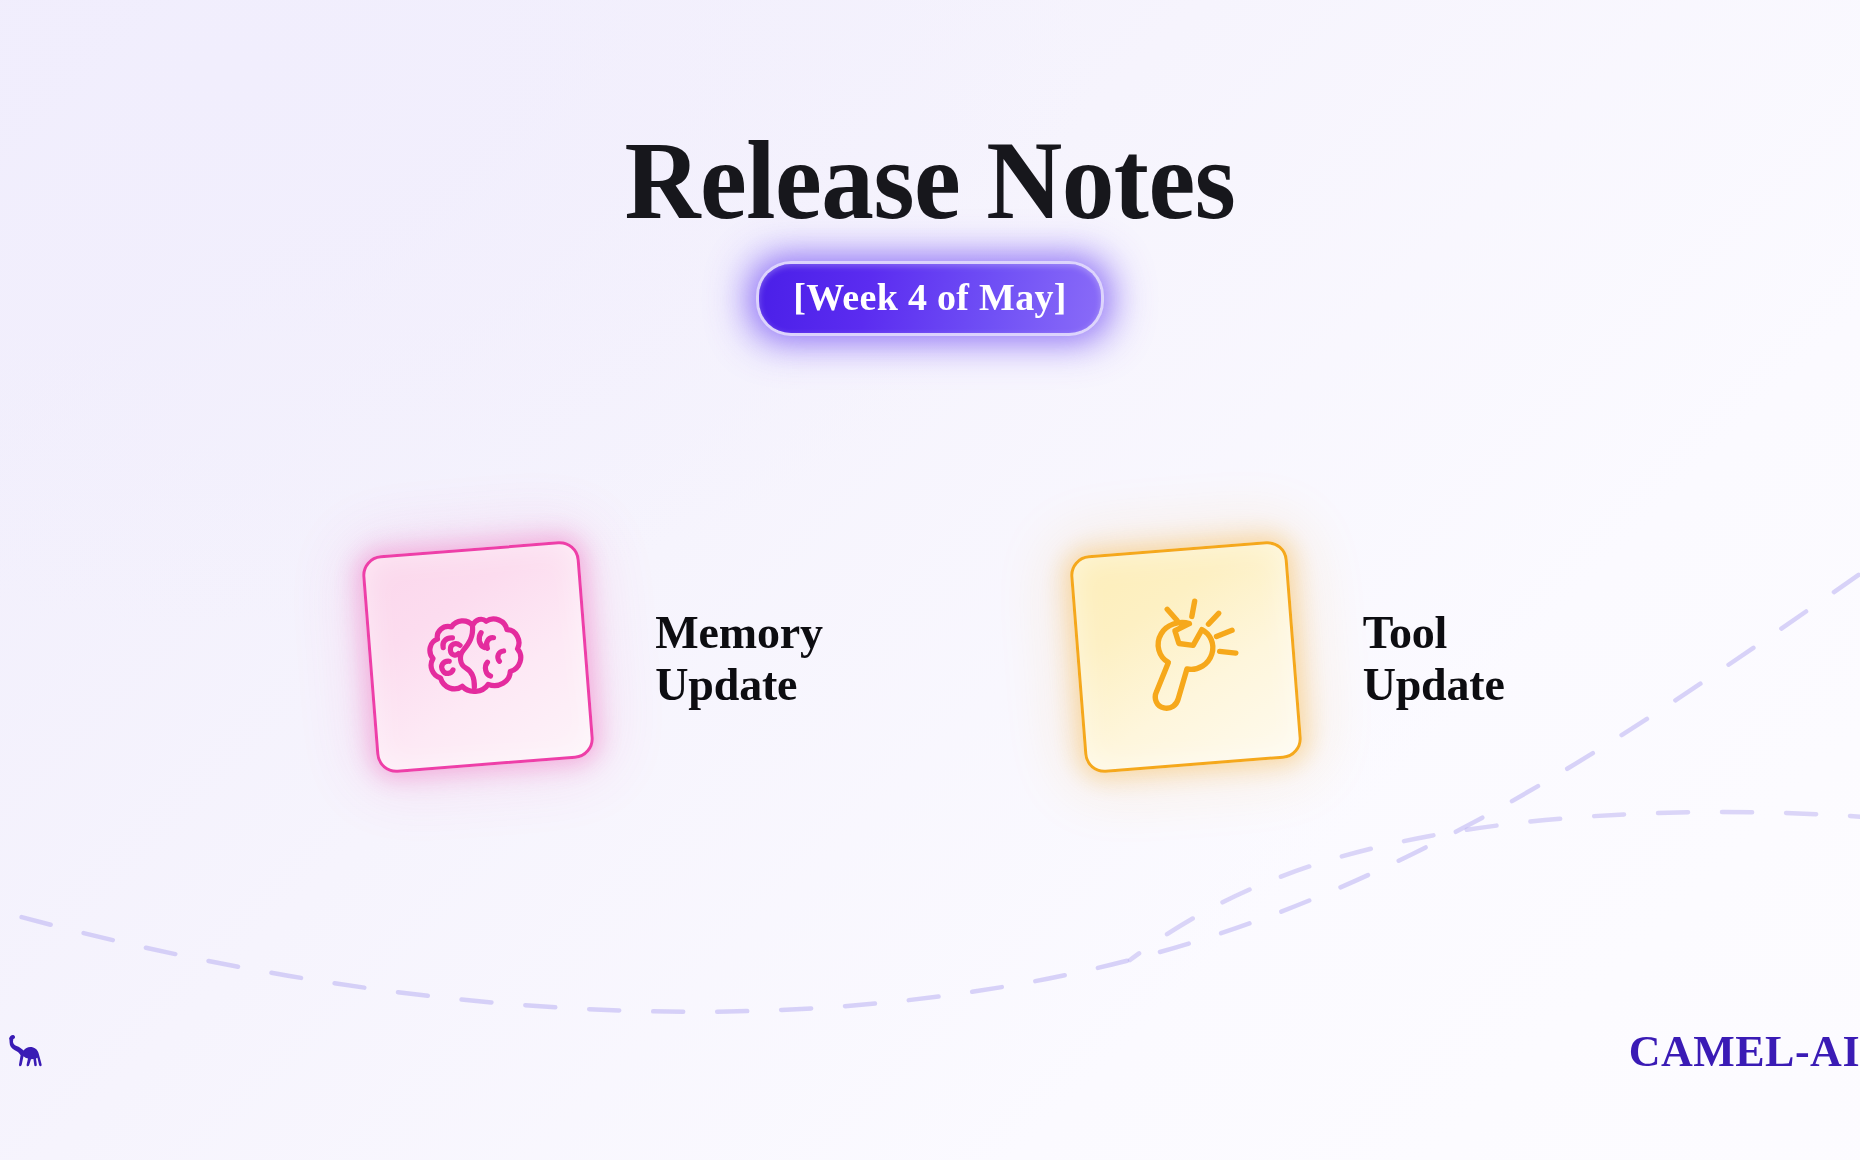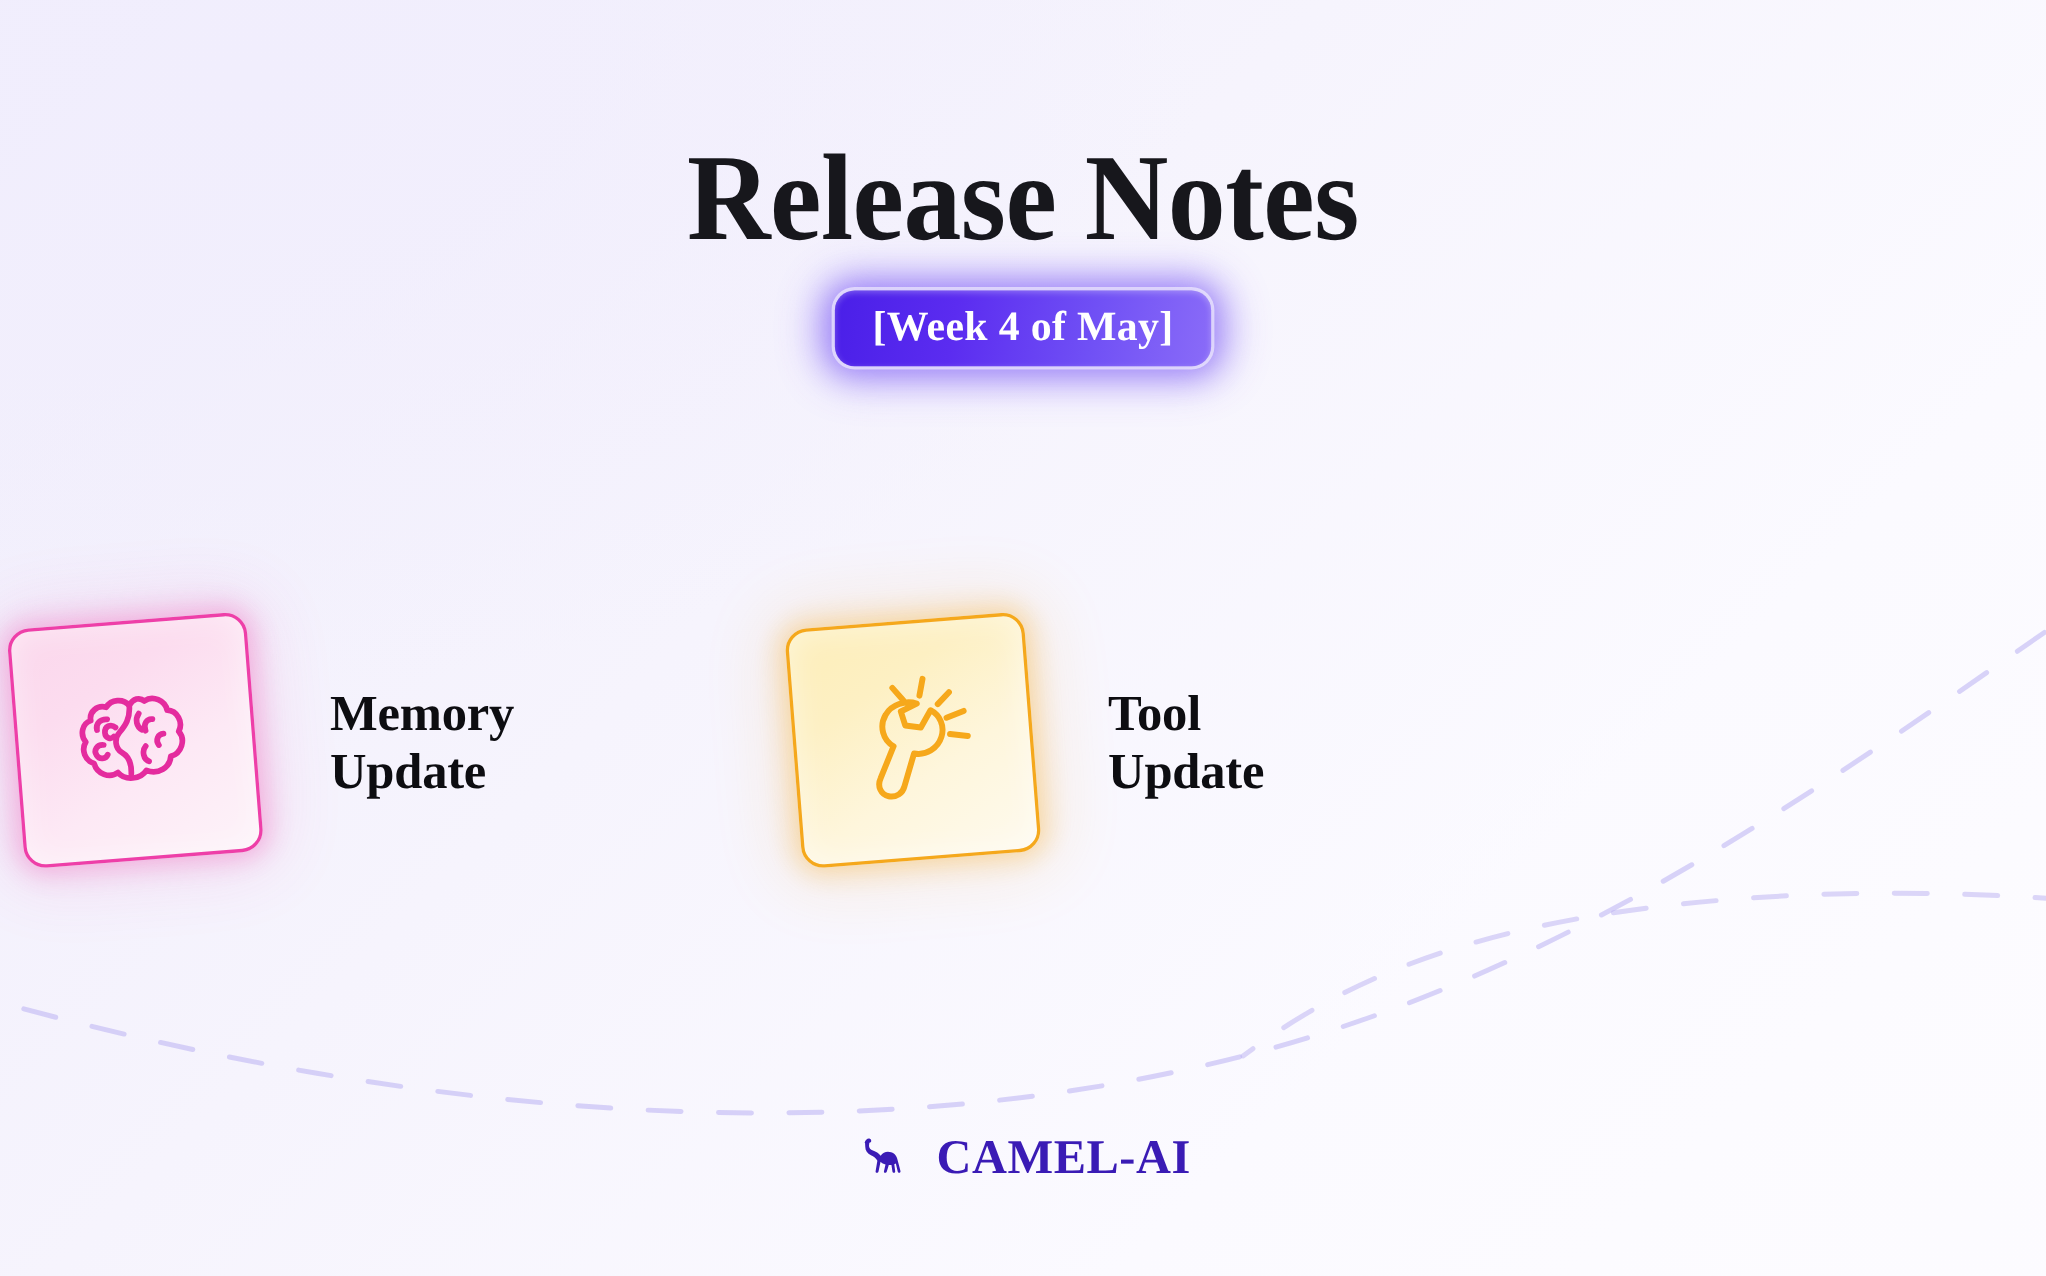--- a/index.html
+++ b/index.html
@@ -46,39 +46,40 @@
     left:-16px; right:-16px; top:-12px; bottom:-14px;
     border-radius:34px;
     background:#6d47f5;
     filter:blur(20px);
     opacity:0.38;
   }
   .badge {
     position:relative;
     display:inline-block;
     padding:14px 34px 17px;
-    border-radius:18px;
+    border-radius:32px;
     background:linear-gradient(100deg,#4a1fe8 0%, #5b2cf0 32%, #7050f5 68%, #8a6cf8 100%);
     box-shadow:
       0 0 0 3px rgba(255,255,255,0.55),
       0 0 26px 8px rgba(108,71,245,0.45),
       inset 0 2px 6px rgba(255,255,255,0.28);
     color:#ffffff;
     font-size:38px;
     font-weight:bold;
     line-height:1;
     white-space:nowrap;
     letter-spacing:0.3px;
   }
 
   
   .features {
     position:absolute;
-    top:556px; left:0; right:0;
+    top:540px; left:0; right:0;
     display:flex;
+    justify-content:center;
     gap:240px;
   }
   .feature {
     display:flex;
     align-items:center;
     gap:42px;
   }
   .tile-wrap { position:relative; width:258px; height:238px; }
   .tile {
     position:absolute;
@@ -111,21 +112,21 @@
     color:#0d0d11;
     line-height:1.12;
     white-space:pre-line;
     letter-spacing:-0.2px;
   }
 
   
   .footer {
     position:absolute;
     left:0; right:0; bottom:86px;
-    display:flex; align-items:center; justify-content:center;
+    display:flex; align-items:center; justify-content:space-between;
     gap:28px;
   }
   .brand-text {
     font-size:44px;
     font-weight:bold;
     color:#3a1bb5;
     letter-spacing:0.5px;
     line-height:1;
   }
   .camel-icon { display:block; }

